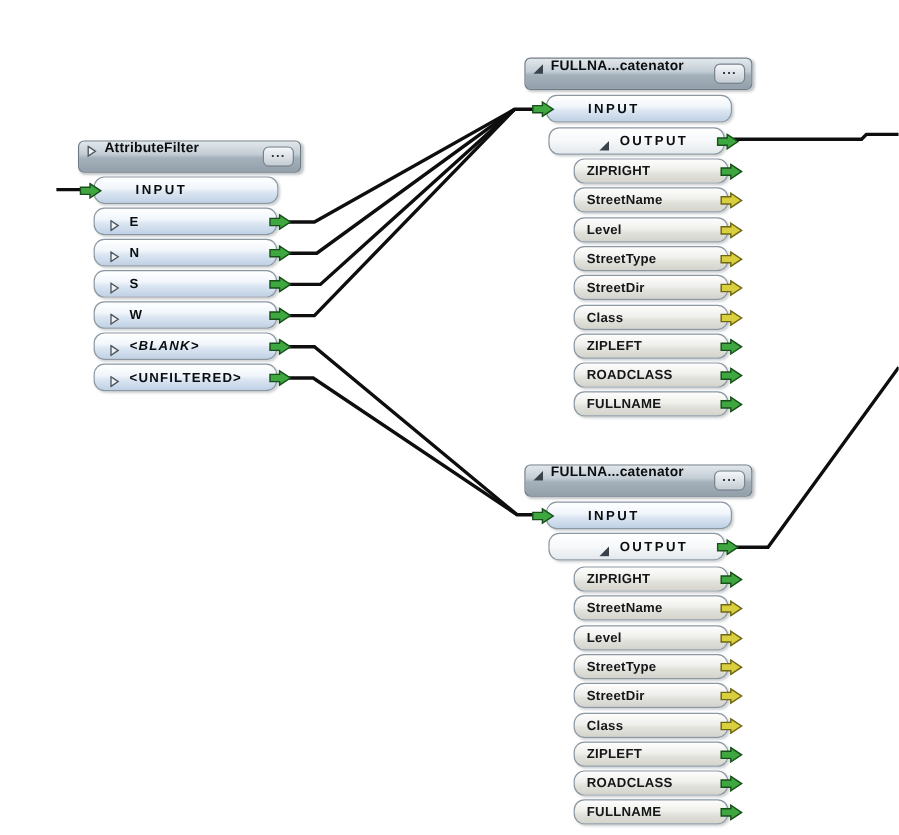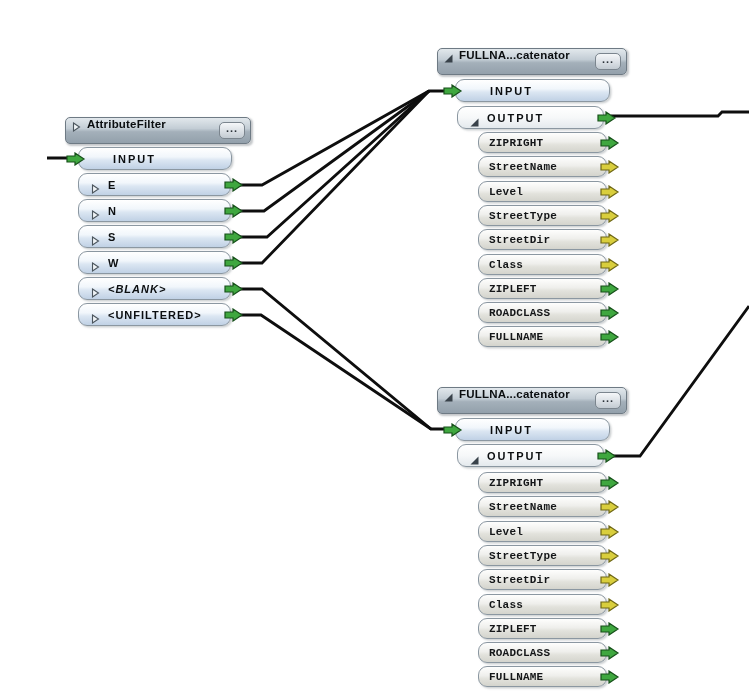--- a/index.html
+++ b/index.html
@@ -22,25 +22,25 @@
     background:linear-gradient(180deg,#f5f7f9 0%,#dde2e7 50%,#c3cbd2 100%);
     color:#2b3238;font-weight:bold;font-size:11px;line-height:11px;text-align:center;letter-spacing:1px;
     box-sizing:border-box;cursor:pointer;
   }
   .row{
     position:absolute;height:23px;border:1px solid #8b97a1;border-radius:9px;
     box-shadow:1.5px 1.5px 2px rgba(60,70,80,0.25);
     display:flex;align-items:center;box-sizing:border-box;
   }
   .port-row{background:linear-gradient(180deg,#ffffff 0%,#f1f6fb 42%,#dbe6f2 58%,#c0d1e5 100%);align-items:center;}
-  .output-row{background:linear-gradient(180deg,#ffffff 0%,#f6f8f9 50%,#e4e9ed 100%);}
+  .output-row{background:linear-gradient(180deg,#ffffff 0%,#f6f8f9 50%,#e4e9ed 100%);justify-content:center;}
   .attr-row{height:21px;background:linear-gradient(180deg,#fefefd 0%,#efefec 45%,#e2e2dc 62%,#d4d4cd 100%);}
   .port-label{font-size:11px;font-weight:bold;color:#0b0e10;letter-spacing:2px;white-space:nowrap;}
   .filter-label{font-size:11px;font-weight:bold;color:#0b0e10;letter-spacing:1px;white-space:nowrap;}
-  .attr-label{font-size:11px;font-weight:bold;color:#141618;letter-spacing:0.2px;white-space:nowrap;font-family:Liberation Mono, monospace;}
+  .attr-label{font-size:11px;font-weight:bold;color:#141618;letter-spacing:0.2px;white-space:nowrap;}
   .arrow{position:absolute;top:50%;transform:translateY(-50%);width:20px;height:14px;}
   .arrow-left{left:-13px;}
   .arrow-right{right:-14px;}
   .tri{display:inline-block;width:9px;height:10px;margin:0 0 0 0;flex:0 0 auto;}
   .pad-sm{margin-left:12px;}
   .gap{margin-left:8px;}
 </style>
 </head>
 <body>
 

